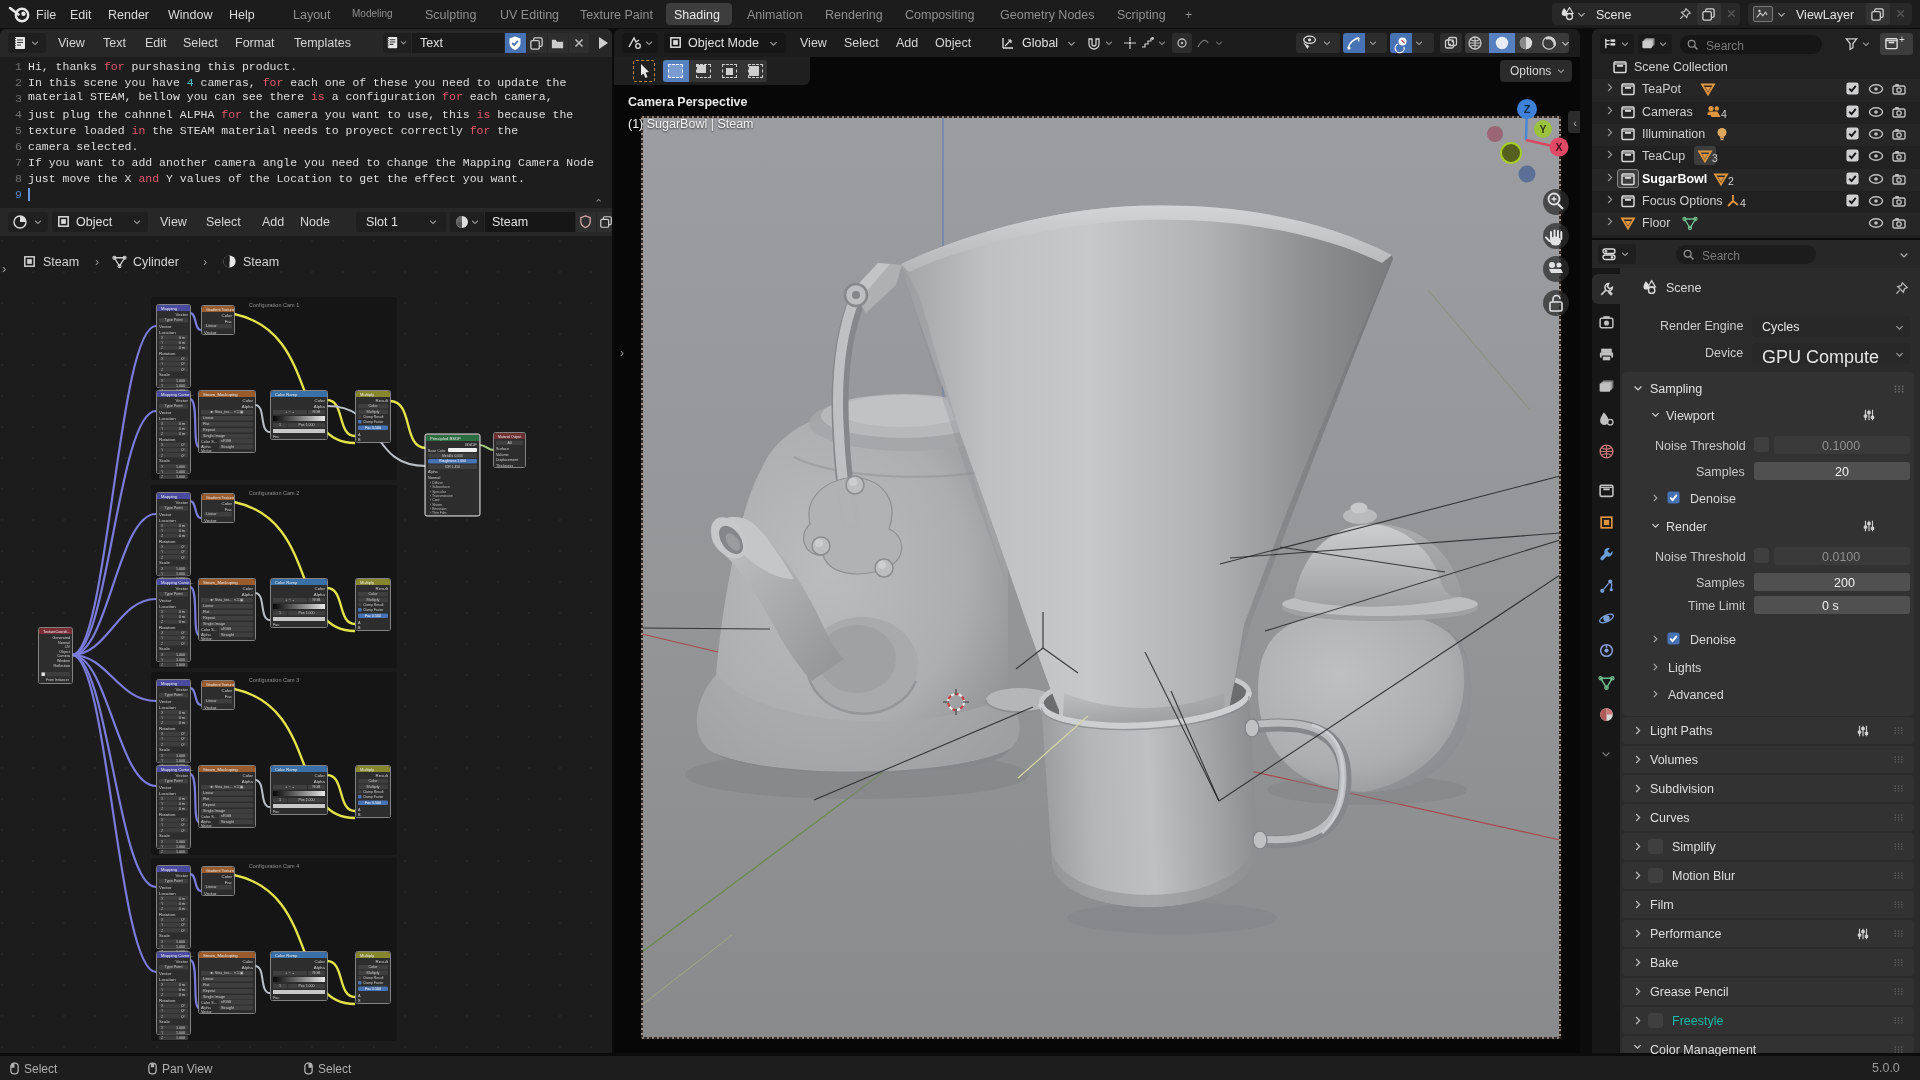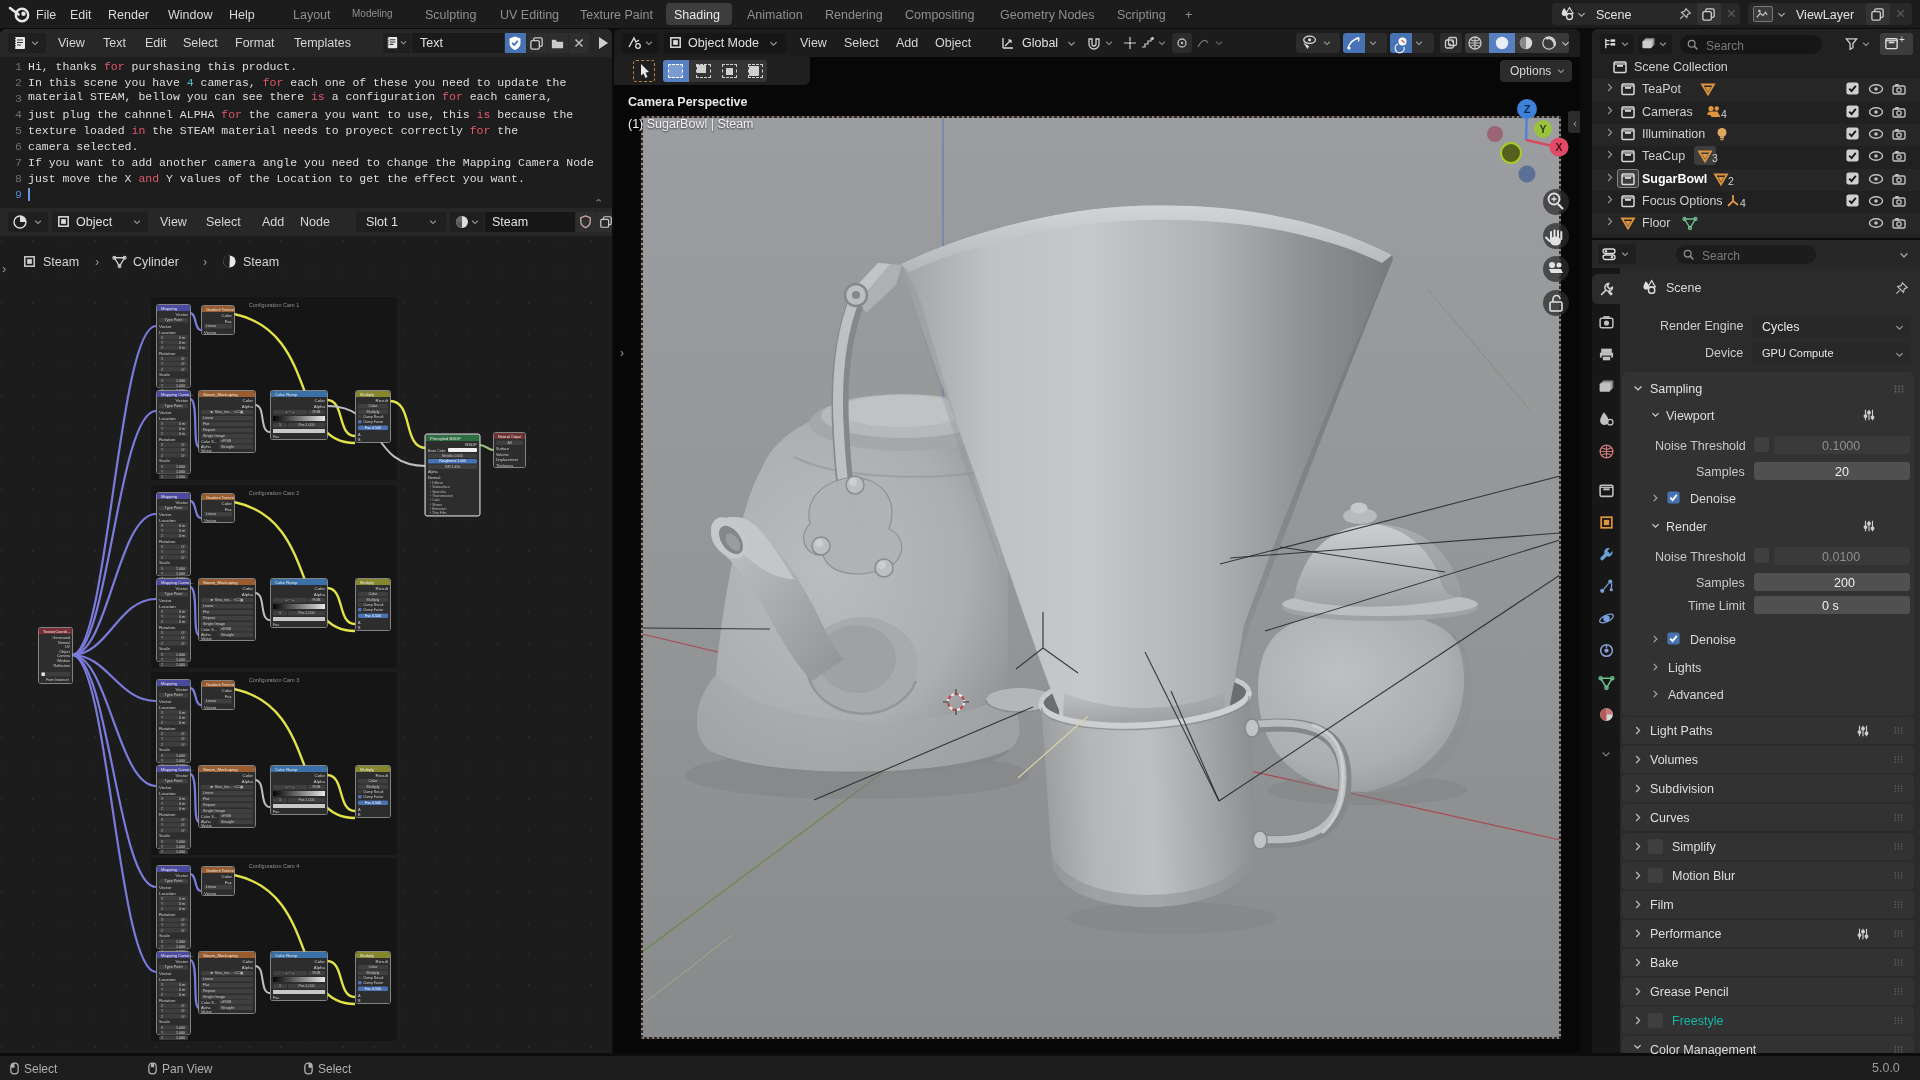--- a/index.html
+++ b/index.html
@@ -1598,21 +1598,21 @@
       <use href="#i-pin"></use>
     </svg>
     <div class="t" style="left:1660px;top:320px;font-size:12.5px;color:#cccccc;font-weight:normal;">Render Engine</div>
     <div class="abs" style="left:1752px;top:316px;width:158px;height:21px;background:#282828;border-radius:4px;"></div>
     <div class="t" style="left:1762px;top:321px;font-size:12.5px;color:#e5e5e5;font-weight:normal;">Cycles</div>
     <svg style="left:1894px;top:322px;color:#999;" width="11" height="11" viewBox="0 0 16 16">
       <use href="#i-chev"></use>
     </svg>
     <div class="t" style="left:1705px;top:347px;font-size:12.5px;color:#cccccc;font-weight:normal;">Device</div>
     <div class="abs" style="left:1752px;top:343px;width:158px;height:21px;background:#282828;border-radius:4px;"></div>
-    <div class="t" style="left:1762px;top:348px;font-size:11px;color:#e5e5e5;font-weight:normal;">GPU Compute</div>
+    <div class="t" style="left:1762px;top:348px;font-size:18px;color:#e5e5e5;font-weight:normal;">GPU Compute</div>
     <svg style="left:1894px;top:349px;color:#999;" width="11" height="11" viewBox="0 0 16 16">
       <use href="#i-chev"></use>
     </svg>
     <div class="abs" style="left:1622px;top:372px;width:292px;height:344px;background:#323232;border-radius:5px;"></div>
     <svg style="left:1632px;top:382px;color:#cfcfcf;" width="12" height="12" viewBox="0 0 16 16">
       <use href="#i-chev"></use>
     </svg>
     <div class="t" style="left:1650px;top:383px;font-size:12.5px;color:#e0e0e0;font-weight:normal;">Sampling</div>
     <svg style="left:1892px;top:382px;color:#6a6a6a;" width="14" height="14" viewBox="0 0 16 16">
       <use href="#i-dots"></use>

